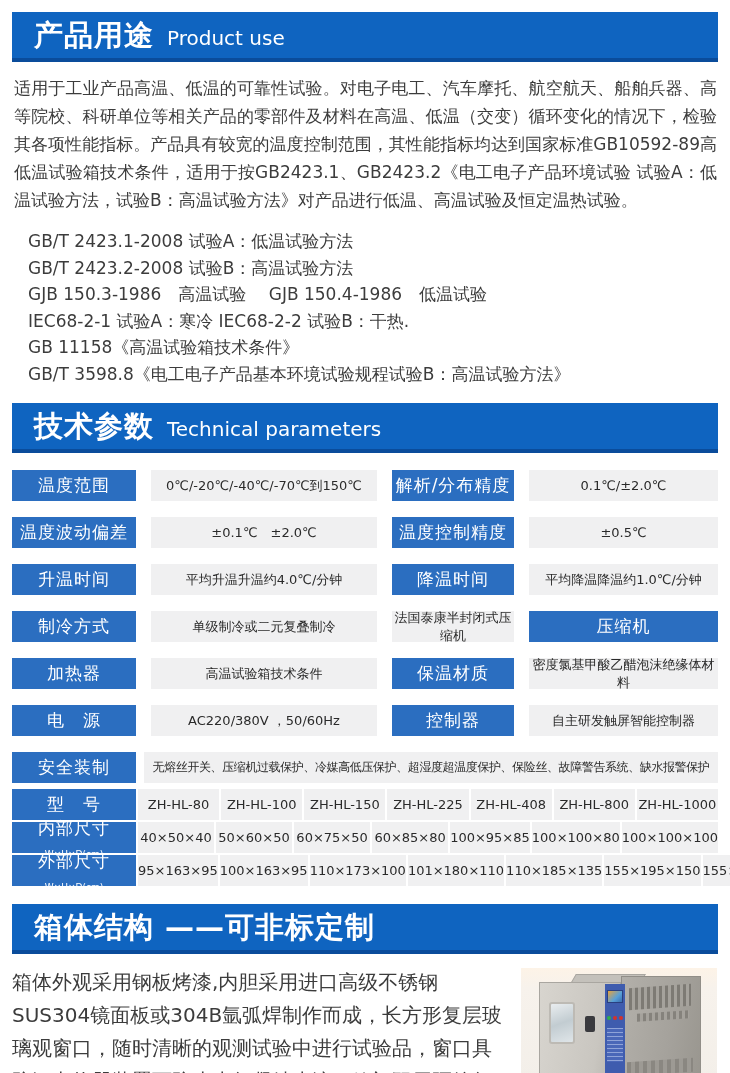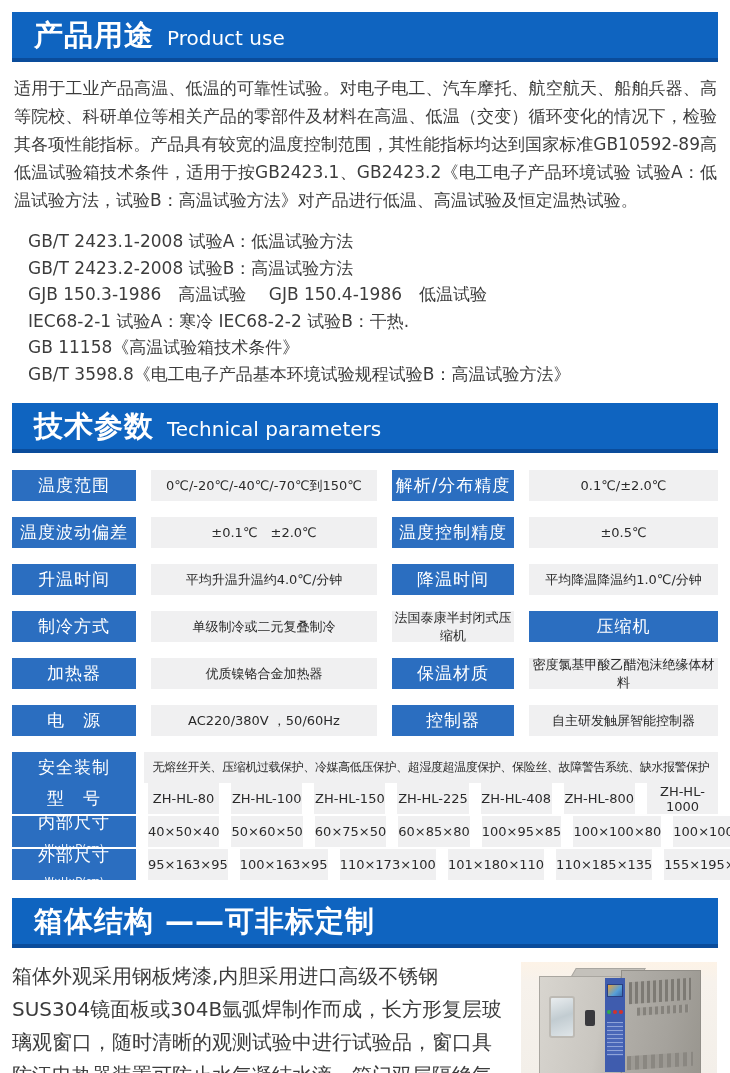--- a/index.html
+++ b/index.html
@@ -16,22 +16,22 @@
 
   
   .para { font-size:17px; line-height:28px; color:#3c3c3c; text-align:justify;
     margin:2px 1px 14px 2px; }
   .stdlist { font-size:17px; line-height:26.5px; color:#3c3c3c; margin:4px 2px 16px 16px; }
   .stdlist .std-line { white-space:nowrap; overflow:hidden; }
 
   
   .tech-table { margin-top:17px; margin-bottom:18px; background:#fff; }
   .trow { display:grid; grid-template-columns:124px 226px 122px 1fr; gap:15px; margin-bottom:16px; }
-  .trow-safety { display:grid; grid-template-columns:124px 1fr; gap:8px; margin-bottom:0; }
-  .trow-models { display:grid; grid-template-columns:124px repeat(7,1fr); gap:12px; margin-bottom:2px; }
+  .trow-safety { display:grid; grid-template-columns:124px 1fr; gap:8px; margin-bottom:6px; }
+  .trow-models { display:grid; grid-template-columns:124px repeat(7,1fr); gap:2px; margin-bottom:2px; }
   .cell { height:31px; display:flex; flex-direction:column; align-items:center; justify-content:center; text-align:center; }
   .cell.lab { background:#2b6ec0; color:#fff; font-size:17px; letter-spacing:1px; }
   .cell.val { background:#f0f0f1; color:#2a2a2a; font-size:13px; }
   .cell.val.small { font-size:12px; letter-spacing:-0.4px; }
   .cell.val.model { font-size:13px; }
   .lab .sub { font-size:9px; letter-spacing:0; line-height:9px; margin-top:10px; }
 
   
   .bottom-row { display:flex; gap:14px; }
   .bottom-text { width:495px; font-size:20px; line-height:33px; color:#3c3c3c; }
@@ -108,21 +108,21 @@
       <div class="cell val">平均降温降温约1.0℃/分钟</div>
     </div>
     <div class="trow">
       <div class="cell lab">制冷方式</div>
       <div class="cell val">单级制冷或二元复叠制冷</div>
       <div class="cell val">法国泰康半封闭式压缩机</div>
       <div class="cell lab">压缩机</div>
     </div>
     <div class="trow">
       <div class="cell lab">加热器</div>
-      <div class="cell val">优质镍铬合金加热器</div>
+      <div class="cell val">高温试验箱技术条件</div>
       <div class="cell lab">保温材质</div>
       <div class="cell val">密度氯基甲酸乙醋泡沫绝缘体材料</div>
     </div>
     <div class="trow">
       <div class="cell lab">电　源</div>
       <div class="cell val">AC220/380V ，50/60Hz</div>
       <div class="cell lab">控制器</div>
       <div class="cell val">自主研发触屏智能控制器</div>
     </div>
     <div class="trow-safety">

